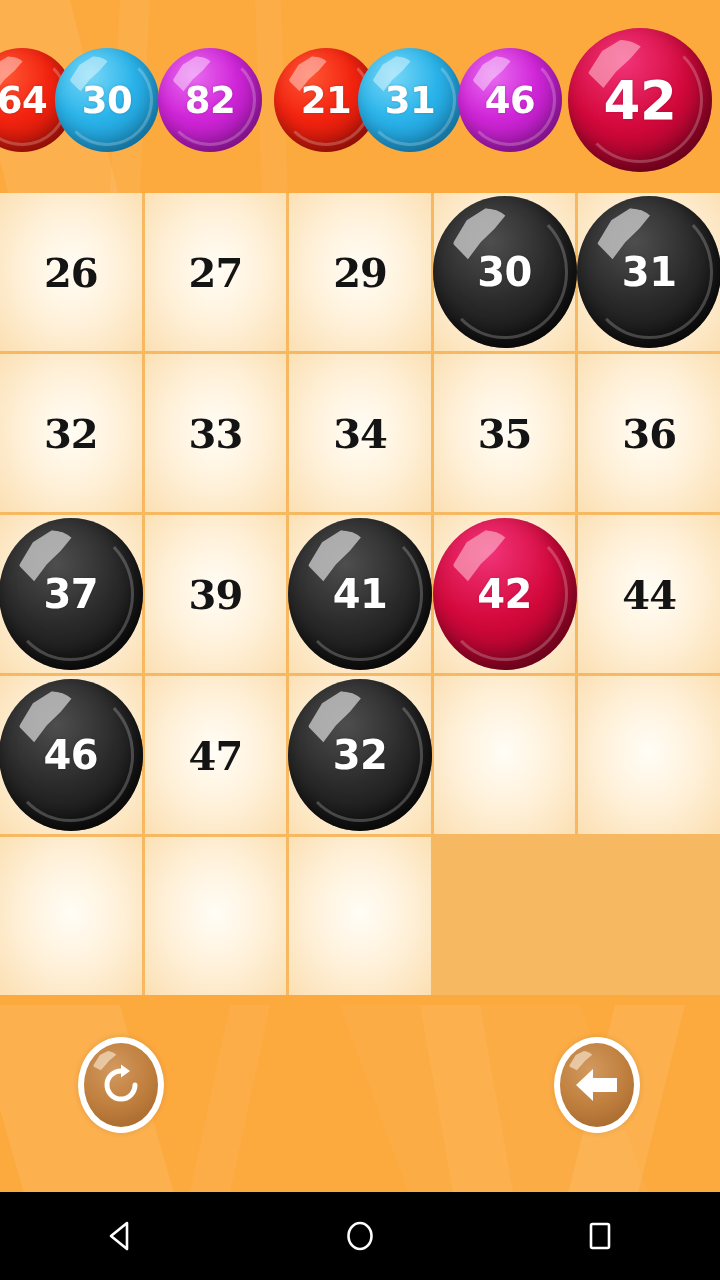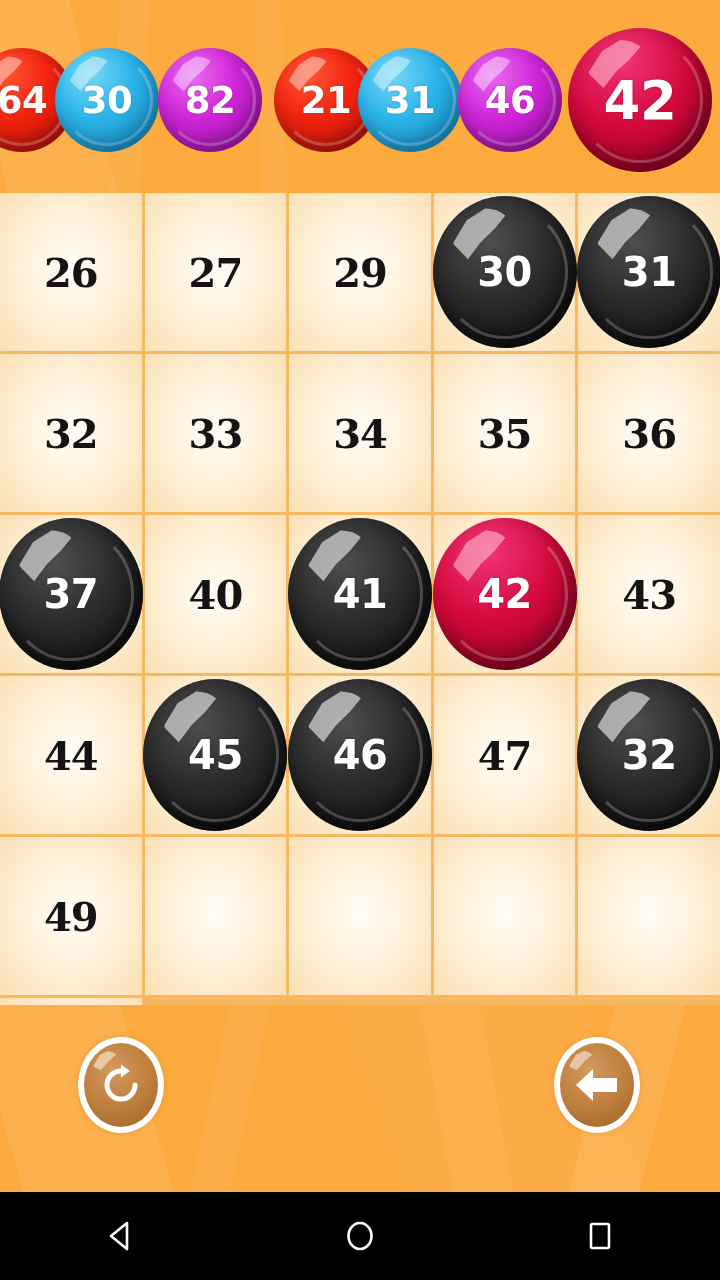--- a/index.html
+++ b/index.html
@@ -267,68 +267,55 @@
           <span class="label">36</span>
         </div>
         <div class="cell marked">
           <div class="ball black">
             <span class="shine"></span>
             <span class="rim"></span>
             <span class="num">37</span>
           </div>
         </div>
         <div class="cell">
-          <span class="label">40</span>
+          <span class="label">39</span>
         </div>
         <div class="cell marked">
           <div class="ball black">
             <span class="shine"></span>
             <span class="rim"></span>
             <span class="num">41</span>
           </div>
         </div>
         <div class="cell marked">
           <div class="ball crimson">
             <span class="shine"></span>
             <span class="rim"></span>
             <span class="num">42</span>
           </div>
         </div>
         <div class="cell">
-          <span class="label">43</span>
-        </div>
-        <div class="cell">
           <span class="label">44</span>
         </div>
         <div class="cell marked">
           <div class="ball black">
             <span class="shine"></span>
             <span class="rim"></span>
-            <span class="num">45</span>
-          </div>
-        </div>
-        <div class="cell marked">
-          <div class="ball black">
-            <span class="shine"></span>
-            <span class="rim"></span>
             <span class="num">46</span>
           </div>
         </div>
         <div class="cell">
           <span class="label">47</span>
         </div>
         <div class="cell marked">
           <div class="ball black">
             <span class="shine"></span>
             <span class="rim"></span>
             <span class="num">32</span>
           </div>
-        </div>
-        <div class="cell">
-          <span class="label">49</span>
         </div>
         <div class="cell"></div>
         <div class="cell"></div>
         <div class="cell"></div>
         <div class="cell"></div>
         <div class="cell"></div>
       </div>
   </div>
 
   <div class="controls">

